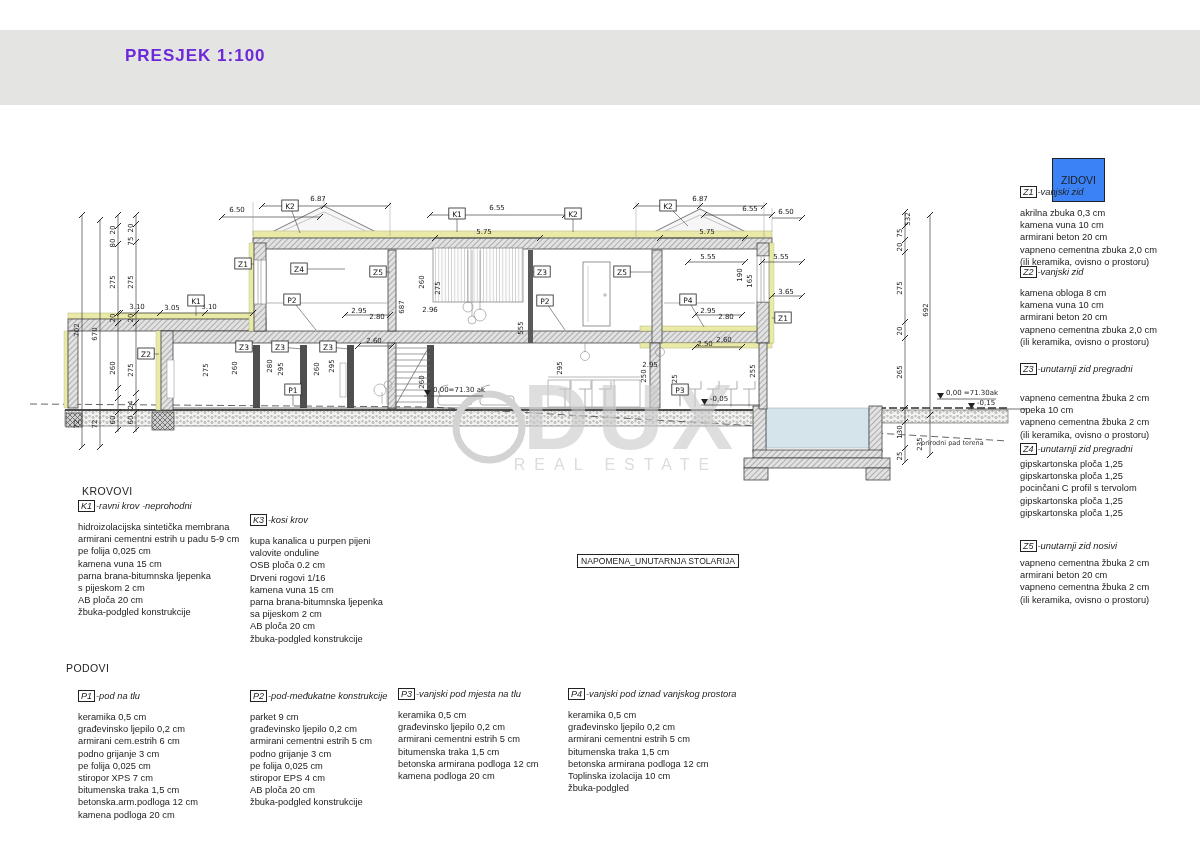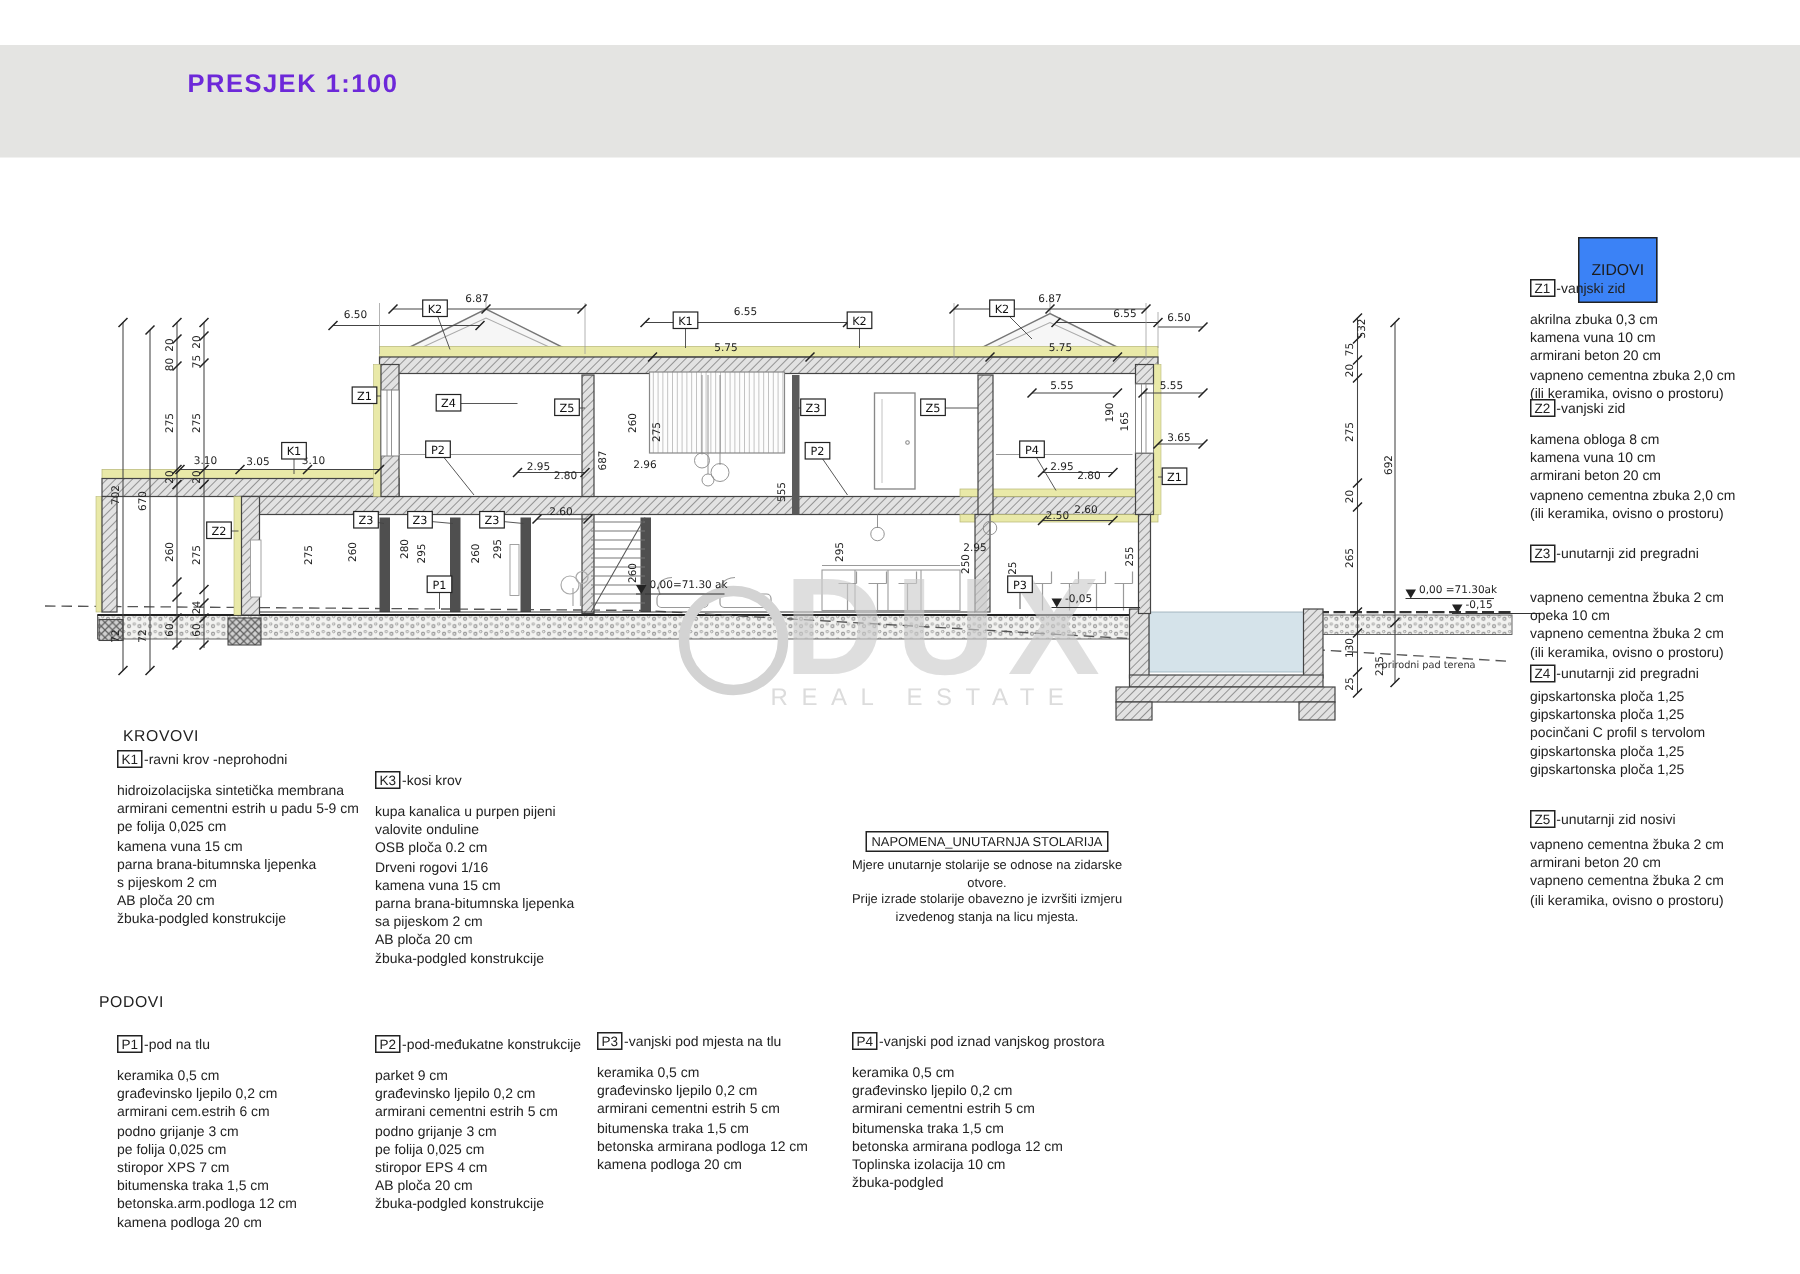--- a/index.html
+++ b/index.html
@@ -3,21 +3,21 @@
 <meta charset="utf-8">
 <style>
   html,body{margin:0;padding:0;background:#fff;}
   .page{position:relative;width:1200px;height:849px;background:#fff;overflow:hidden;
         font-family:"Liberation Sans",sans-serif;color:#1c1c1c;}
   .band{position:absolute;left:0;top:30px;width:1200px;height:75px;background:#e4e4e2;}
   .title{position:absolute;left:125px;top:46px;font-size:17px;font-weight:bold;
          letter-spacing:1px;color:#6d28d9;}
   .sec-title{position:absolute;font-size:10.5px;letter-spacing:.4px;color:#222;}
   .leg{position:absolute;font-size:9.3px;color:#222;}
-  .leg .head{margin-bottom:9px;white-space:nowrap;}
+  .leg .head{margin-bottom:9px;white-space:nowrap;font-style:italic;}
   .leg .code{display:inline-block;border:1px solid #222;padding:0 2px;margin-right:1px;
              font-size:9px;background:#fff;}
   .leg .lay{line-height:12.2px;white-space:nowrap;}
   .ztitle{position:absolute;left:1020px;top:158px;border:1px solid #222;padding:15px 8px;
           font-size:10.5px;background:#3b82f6;margin-left:32px;}
   .note{position:absolute;left:568px;top:554px;width:180px;font-size:8.6px;text-align:center;}
   .note .ntitle{display:inline-block;border:1px solid #222;padding:1px 3px;margin-bottom:3px;
                 white-space:nowrap;}
   .note .nline{line-height:11.5px;white-space:nowrap;}
   svg .dim{font:7px "DejaVu Sans",sans-serif;fill:#222;text-anchor:middle;}
@@ -368,26 +368,20 @@
         <div class="lay">kamena vuna 15 cm</div>
         <div class="lay">parna brana-bitumnska ljepenka</div>
         <div class="lay">sa pijeskom 2 cm</div>
         <div class="lay">AB ploča 20 cm</div>
         <div class="lay">žbuka-podgled konstrukcije</div>
       </div>
   </div>
 
   <div class="note">
     <div class="ntitle">NAPOMENA_UNUTARNJA STOLARIJA</div>
-    <div class="nlines">
-        <div class="nline">Mjere unutarnje stolarije se odnose na zidarske</div>
-        <div class="nline">otvore.</div>
-        <div class="nline">Prije izrade stolarije obavezno je izvršiti izmjeru</div>
-        <div class="nline">izvedenog stanja na licu mjesta.</div>
-      </div>
   </div>
 
   <div class="sec-title" style="left:66px;top:662px">PODOVI</div>
   <div class="leg" style="left:78px;top:690px;width:170px">
     <div class="head"><span class="code">P1</span><span class="iname">-pod na tlu</span></div>
     <div class="lays">
         <div class="lay">keramika 0,5 cm</div>
         <div class="lay">građevinsko ljepilo 0,2 cm</div>
         <div class="lay">armirani cem.estrih 6 cm</div>
         <div class="lay">podno grijanje 3 cm</div>

